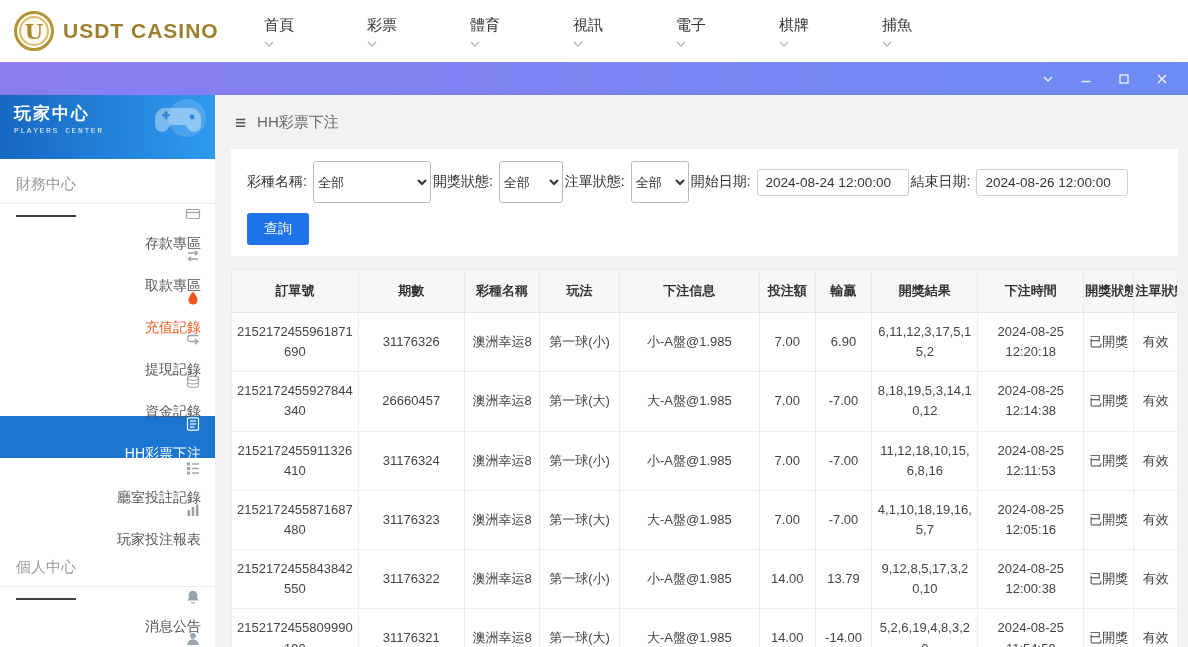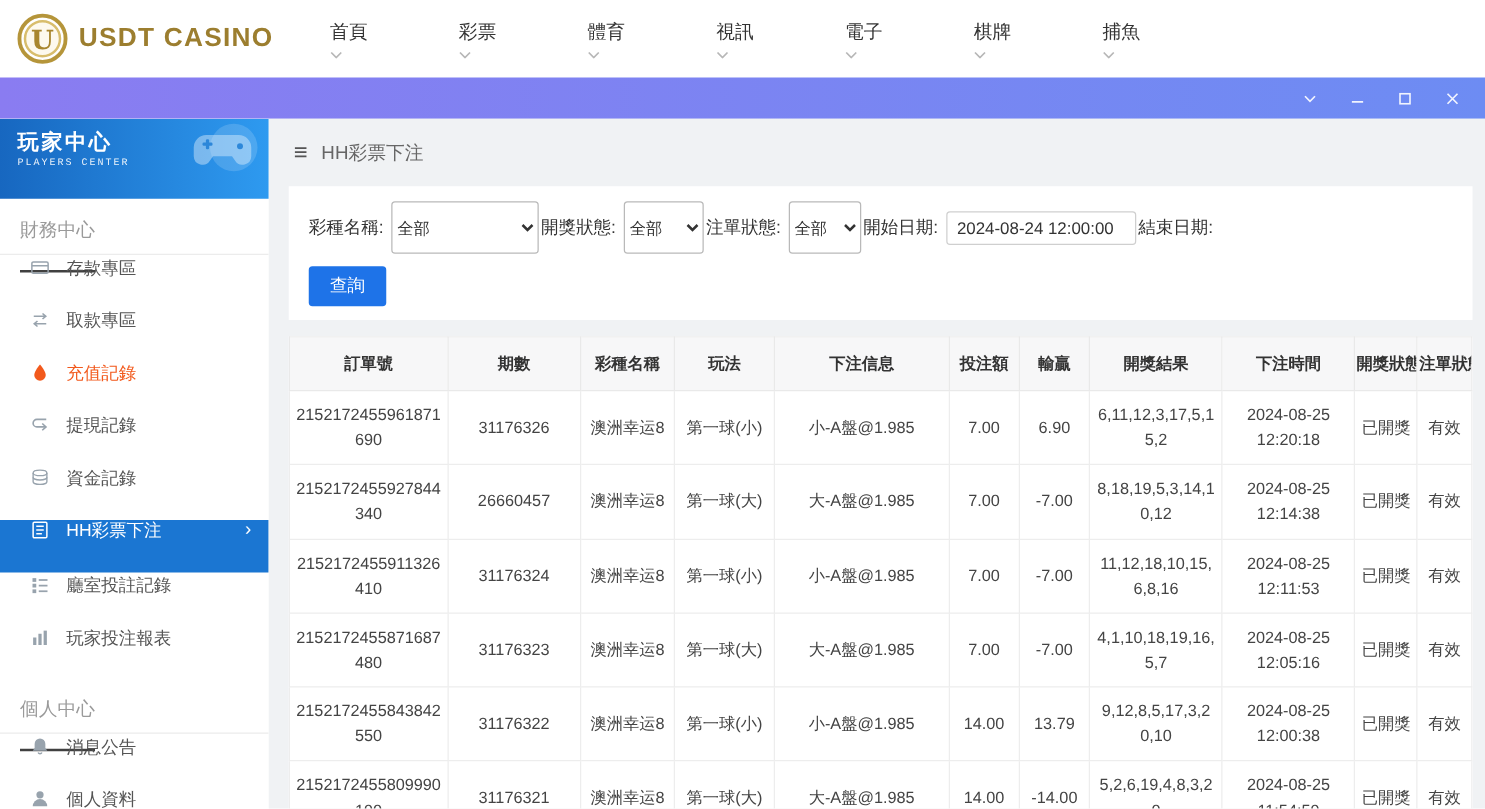--- a/index.html
+++ b/index.html
@@ -31,22 +31,22 @@
   
   .sidebar{width:215px;background:#fff;flex-shrink:0;overflow:hidden;}
   .sidebar-header{height:64px;background:linear-gradient(90deg,#1767c0,#2e9af0);
     color:#fff;padding:7px 0 2px 14px;position:relative;overflow:hidden;font-family:Liberation Mono, monospace;}
   .sh-title{font-size:17px;font-weight:bold;letter-spacing:2px;}
   .sh-sub{font-size:8px;letter-spacing:1.6px;opacity:.9;margin-top:1px;}
   .sh-deco{position:absolute;right:6px;top:3px;width:62px;height:42px;opacity:.85;}
   .section-title{margin-top:8px;padding:8px 16px 9px;color:#9a9a9a;font-size:15px;
     border-bottom:1px solid #ececec;}
   .section-title span{padding-bottom:23px;border-bottom:2px solid #404040;}
-  .menu-item{height:40px;display:flex;align-items:flex-start;gap:13px;
-    padding:0 14px 0 24px;font-size:14px;color:#555;cursor:pointer;margin-top:2px;}
+  .menu-item{height:40px;display:flex;align-items:flex-end;gap:13px;
+    padding:0 14px 0 24px;font-size:14px;color:#555;cursor:pointer;margin-top:2px;flex-direction:column;}
   .menu-item .icon{width:16px;height:16px;color:#98a3ad;display:flex;flex-shrink:0;}
   .menu-item .icon svg{width:100%;height:100%;}
   .menu-item.accent{color:#f2591c;}
   .menu-item.accent .icon{color:#f2591c;}
   .menu-item.active{background:#1b76d2;color:#fff;height:42px;}
   .menu-item.active .icon{color:#fff;}
   .menu-chevron{margin-left:auto;font-size:15px;line-height:1;}
 
   
   .main{flex:1;background:#f0f2f4;display:flex;flex-direction:column;overflow:hidden;}
@@ -322,20 +322,21 @@
           <select class="smaller">
             <option>全部</option>
           </select>
         </div>
         <div class="fgroup">
           <label>開始日期:</label>
           <input class="date-input" value="2024-08-24 12:00:00" style="">
         </div>
         <div class="fgroup">
           <label>結束日期:</label>
+          <input class="date-input" value="2024-08-26 12:00:00" style="">
         </div>
       </div>
       <button class="search-btn">查詢</button>
     </section>
 
     <section class="table-panel">
       <table>
         <colgroup>
           <col style="width:13.4%">
             <col style="width:11.2%">

